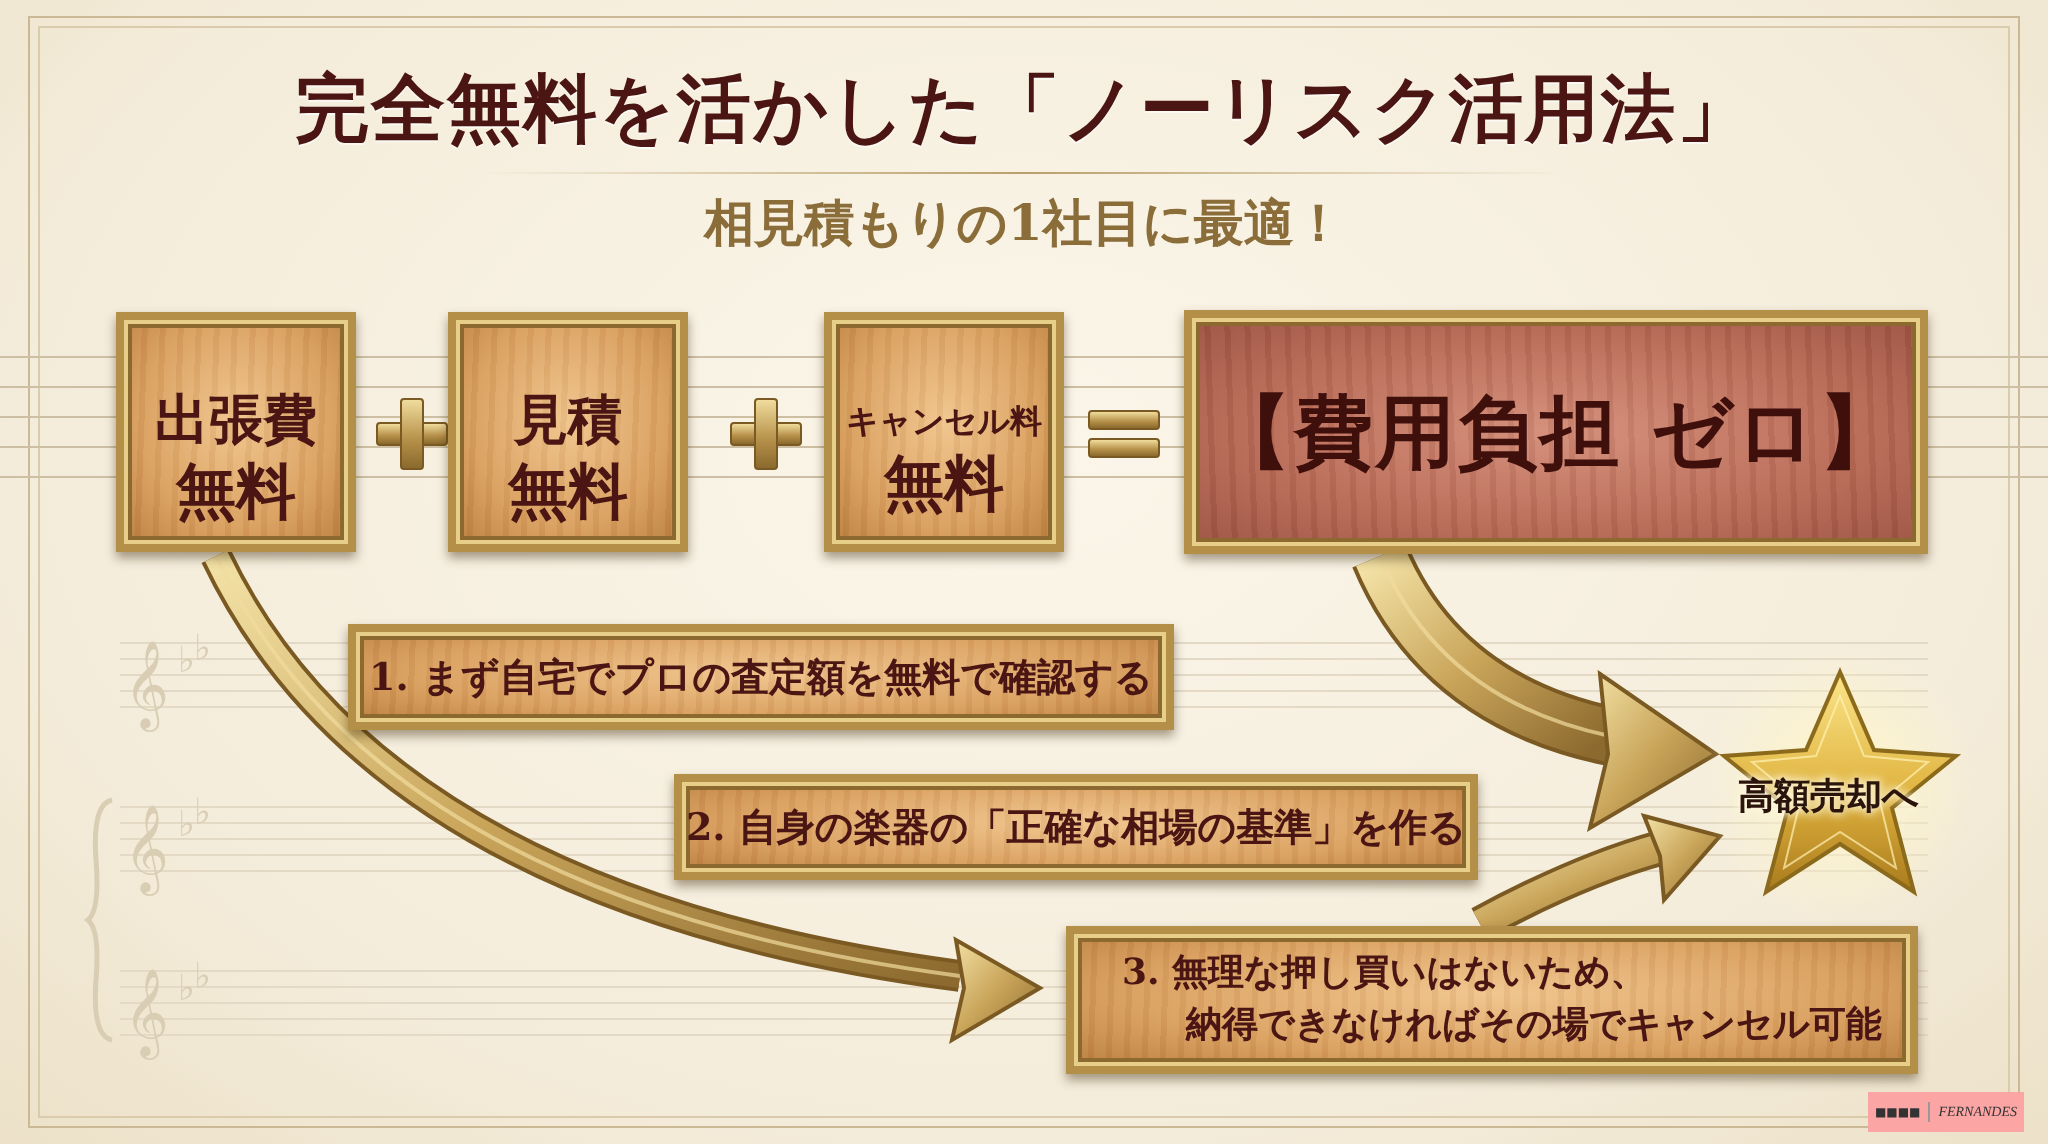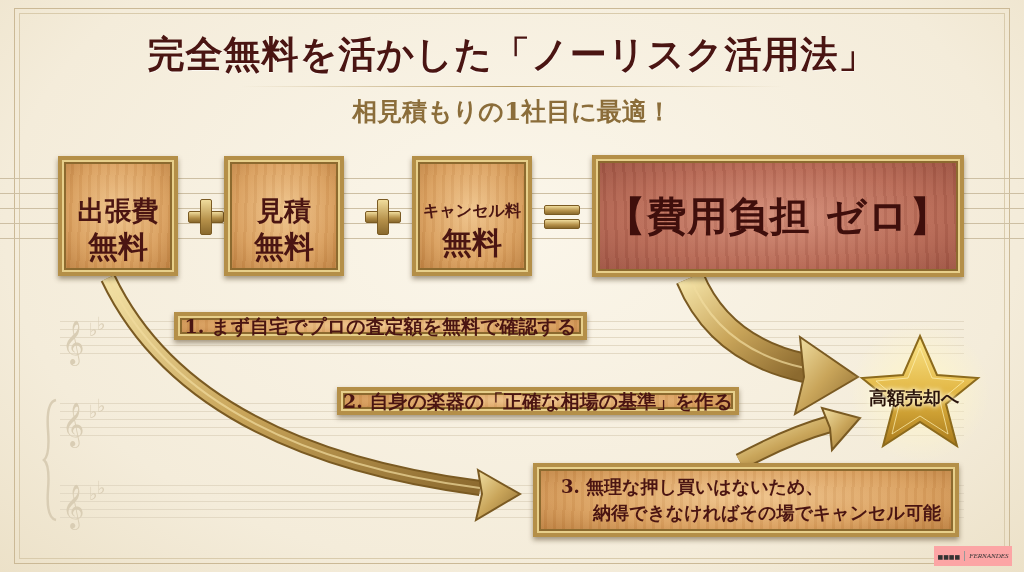--- a/index.html
+++ b/index.html
@@ -50,21 +50,21 @@
 
   .op { position: absolute; top: 197px; width: 40px; height: 40px; }
   .op-plus .h, .op-plus .v, .op-eq .b {
     position: absolute; background: linear-gradient(180deg, #f0dc9c, #b48f48 60%, #8a6a2e);
     border: 1px solid #7a5a22; border-radius: 2px; box-sizing: border-box;
   }
   .op-plus .h { left: 2px; top: 14px; width: 36px; height: 12px; }
   .op-plus .v { left: 14px; top: 2px; width: 12px; height: 36px; }
   .op-eq .b { left: 2px; width: 36px; height: 10px; }
 
-  .step-box { height: 28px; padding: 0 14px; }
+  .step-box { height: 53px; padding: 0 14px; }
   .step-box span { font-size: 19px; line-height: 24px; white-space: nowrap; }
   .step3 { left: 533px; top: 463px; width: 426px; height: 74px; align-items: flex-start; padding-left: 24px; }
   .step3 .line { font-size: 18px; line-height: 26px; text-align: left; }
   .step3 .line2 { padding-left: 32px; }
   .star-label {
     position: absolute; left: 869px; top: 386px; font-size: 18px; font-weight: bold;
     color: #2a140c; text-shadow: 0 0 4px #fff8dc, 0 0 6px #fff8dc;
   }
 
   .logo {

